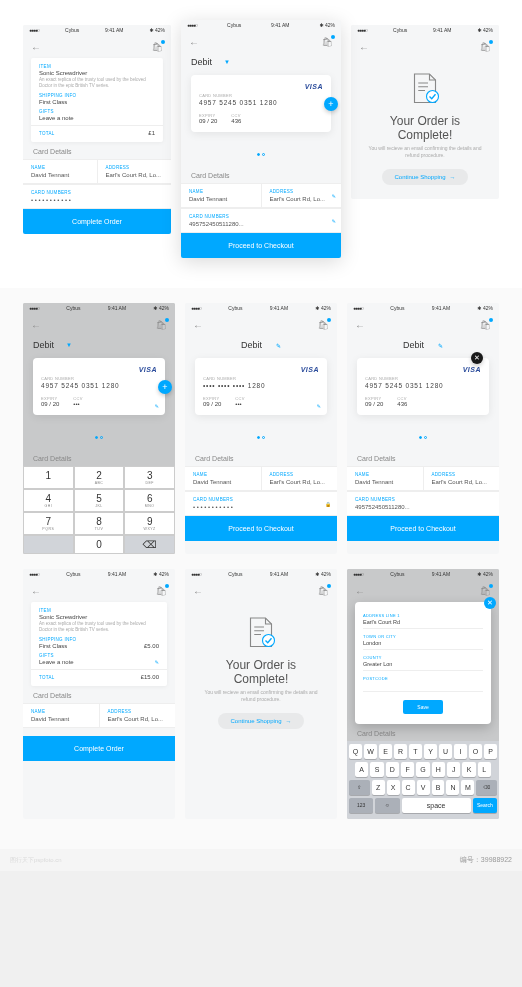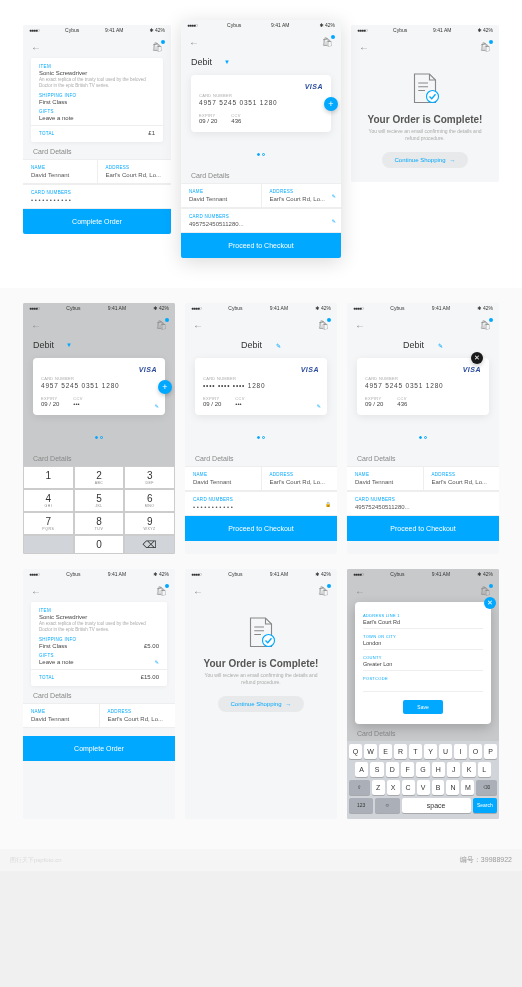--- a/index.html
+++ b/index.html
@@ -47,21 +47,21 @@
 .summary .sl{font-size:4.5px;color:#00a8ff;letter-spacing:.3px;margin-top:4px}
 .summary .sl:first-child{margin-top:0}
 .summary .sv{font-size:6px;color:#444;margin-top:1px}
 .summary .sd{font-size:4.5px;color:#aaa;margin-top:1px;line-height:1.3}
 .summary .sr{display:flex;justify-content:space-between;align-items:baseline}
 .summary .sp{font-size:6px;color:#444}
 .summary hr{border:none;border-top:1px solid #eee;margin:4px -8px}
 .complete{text-align:center;padding:14px 12px}
 .complete .doc{width:30px;height:34px;margin:0 auto 8px;position:relative}
 .complete .doc svg{width:100%;height:100%}
-.complete h3{font-size:10px;color:#555;font-weight:700;margin-bottom:3px}
+.complete h3{font-size:12px;color:#555;font-weight:400;margin-bottom:3px}
 .complete p{font-size:5px;color:#aaa;line-height:1.4}
 .pill{display:inline-flex;align-items:center;gap:4px;background:#e8e9ea;color:#00a8ff;padding:5px 12px;border-radius:12px;font-size:6px;margin-top:10px}
 .keypad{display:grid;grid-template-columns:repeat(3,1fr);background:#d1d4d9}
 .key{background:#fff;border:.5px solid #ccc;text-align:center;padding:3px 0;position:relative}
 .key .kn{font-size:10px;color:#333}
 .key .kl{font-size:3.5px;color:#888;letter-spacing:.5px}
 .key.gray{background:#d1d4d9}
 .addr-card{background:#fff;border-radius:4px;margin:0 8px;padding:6px 8px 10px;box-shadow:0 4px 12px rgba(0,0,0,.2);position:relative}
 .addr-card .al{font-size:4px;color:#00a8ff;letter-spacing:.3px;margin-top:5px}
 .addr-card .av{font-size:5.5px;color:#444;margin-top:1px;border-bottom:1px solid #eee;padding-bottom:3px}

